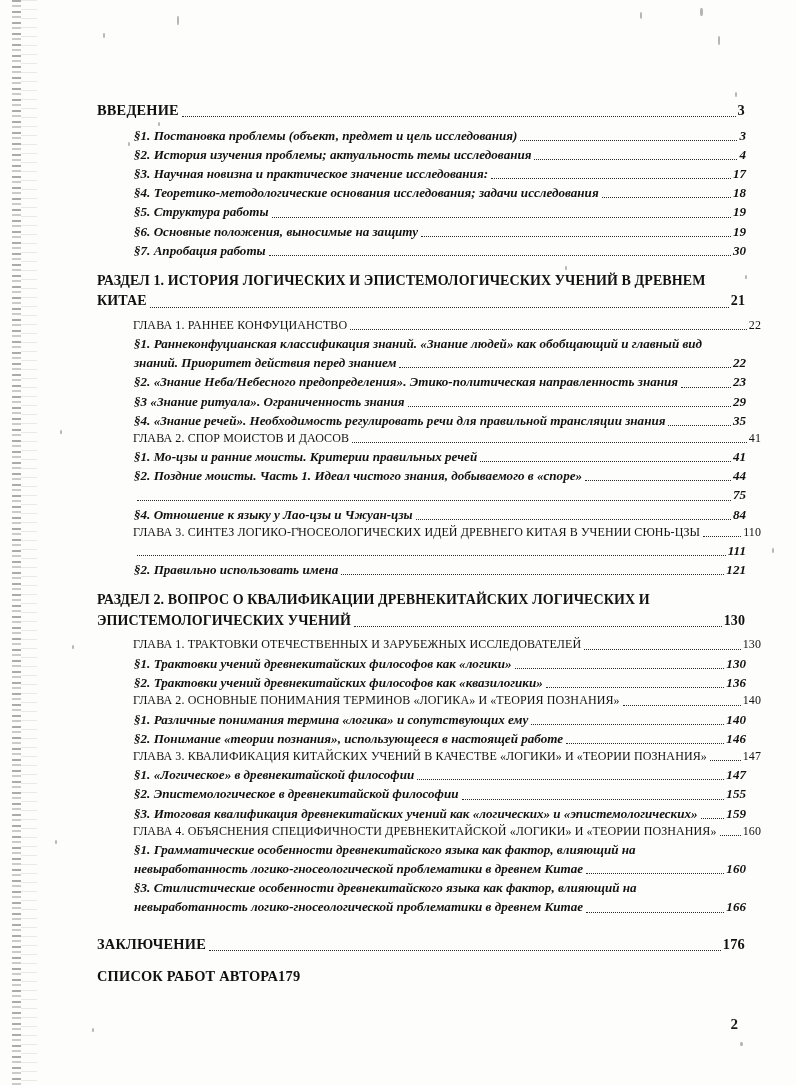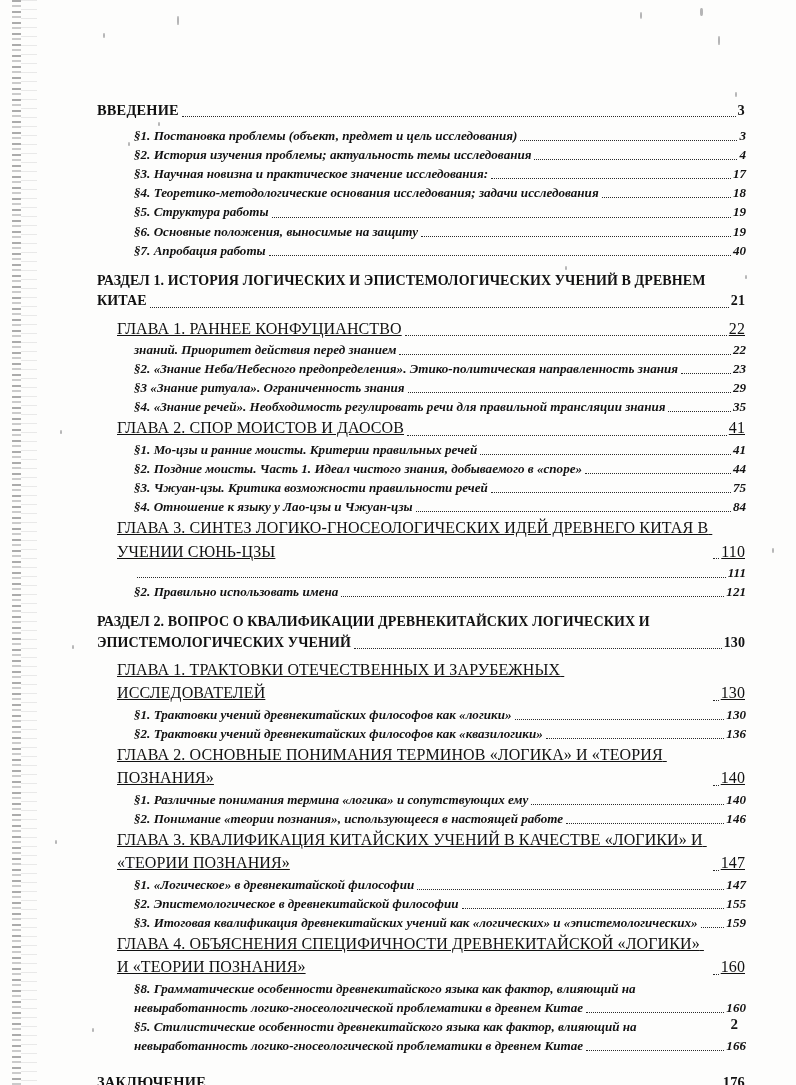--- a/index.html
+++ b/index.html
@@ -82,27 +82,26 @@
 
   .lvl-section {                 
     font-weight: bold;
     font-size: 14px;
     letter-spacing: .1px;
     line-height: 1.30;
   }
   .lvl-section .pg { font-weight: bold; }
 
   .lvl-chapter {                 
-    font-size: 16px;
+    font-size: 12px;
     font-variant: small-caps;
     text-transform: none;
     letter-spacing: .1px;
-    margin-left: 20px;
+    margin-left: 36px;
     width: calc(100% - 20px);
-    text-decoration: underline;
   }
 
   .lvl-para {                    
     font-style: italic;
     font-weight: bold;
     font-size: 13.1px;
     margin-left: 37px;
     width: calc(100% - 36px);
   }
   .lvl-para .pg { font-style: italic; font-weight: bold; }
@@ -196,21 +195,21 @@
         <div class="row">
           <span class="txt">§6. Основные положения, выносимые на защиту</span>
           <span class="dots"></span>
           <span class="pg">19</span>
         </div>
       </div>
       <div class="r lvl-para">
         <div class="row">
           <span class="txt">§7. Апробация работы</span>
           <span class="dots"></span>
-          <span class="pg">40</span>
+          <span class="pg">30</span>
         </div>
       </div>
       <div class="gap-md"></div>
       <div class="r lvl-section">
         <div class="cont">
           <span class="txt">РАЗДЕЛ 1. ИСТОРИЯ ЛОГИЧЕСКИХ И ЭПИСТЕМОЛОГИЧЕСКИХ УЧЕНИЙ В ДРЕВНЕМ</span>
         </div>
         <div class="row">
           <span class="txt">КИТАЕ</span>
           <span class="dots"></span>
@@ -219,20 +218,23 @@
       </div>
       <div class="gap-sm"></div>
       <div class="r lvl-chapter">
         <div class="row">
           <span class="txt">ГЛАВА 1. РАННЕЕ КОНФУЦИАНСТВО</span>
           <span class="dots"></span>
           <span class="pg">22</span>
         </div>
       </div>
       <div class="r lvl-para">
+        <div class="cont">
+          <span class="txt">§1. Раннеконфуцианская классификация знаний. «Знание людей» как обобщающий и главный вид</span>
+        </div>
         <div class="row">
           <span class="txt">знаний. Приоритет действия перед знанием</span>
           <span class="dots"></span>
           <span class="pg">22</span>
         </div>
       </div>
       <div class="r lvl-para">
         <div class="row">
           <span class="txt">§2. «Знание Неба/Небесного предопределения». Этико-политическая направленность знания</span>
           <span class="dots"></span>
@@ -269,21 +271,20 @@
       </div>
       <div class="r lvl-para">
         <div class="row">
           <span class="txt">§2. Поздние моисты. Часть 1. Идеал чистого знания, добываемого в «споре»</span>
           <span class="dots"></span>
           <span class="pg">44</span>
         </div>
       </div>
       <div class="r lvl-para">
         <div class="row">
-          <span class="txt">§3. Чжуан-цзы. Критика возможности правильности речей</span>
           <span class="dots"></span>
           <span class="pg">75</span>
         </div>
       </div>
       <div class="r lvl-para">
         <div class="row">
           <span class="txt">§4. Отношение к языку у Лао-цзы и Чжуан-цзы</span>
           <span class="dots"></span>
           <span class="pg">84</span>
         </div>
@@ -392,31 +393,31 @@
       </div>
       <div class="r lvl-chapter">
         <div class="row">
           <span class="txt">ГЛАВА 4. ОБЪЯСНЕНИЯ СПЕЦИФИЧНОСТИ ДРЕВНЕКИТАЙСКОЙ «ЛОГИКИ» И «ТЕОРИИ ПОЗНАНИЯ»</span>
           <span class="dots"></span>
           <span class="pg">160</span>
         </div>
       </div>
       <div class="r lvl-para">
         <div class="cont">
-          <span class="txt">§8. Грамматические особенности древнекитайского языка как фактор, влияющий на</span>
+          <span class="txt">§1. Грамматические особенности древнекитайского языка как фактор, влияющий на</span>
         </div>
         <div class="row">
           <span class="txt">невыработанность логико-гносеологической проблематики в древнем Китае</span>
           <span class="dots"></span>
           <span class="pg">160</span>
         </div>
       </div>
       <div class="r lvl-para">
         <div class="cont">
-          <span class="txt">§5. Стилистические особенности древнекитайского языка как фактор, влияющий на</span>
+          <span class="txt">§3. Стилистические особенности древнекитайского языка как фактор, влияющий на</span>
         </div>
         <div class="row">
           <span class="txt">невыработанность логико-гносеологической проблематики в древнем Китае</span>
           <span class="dots"></span>
           <span class="pg">166</span>
         </div>
       </div>
       <div class="gap-lg"></div>
       <div class="r lvl-part">
         <div class="row">

